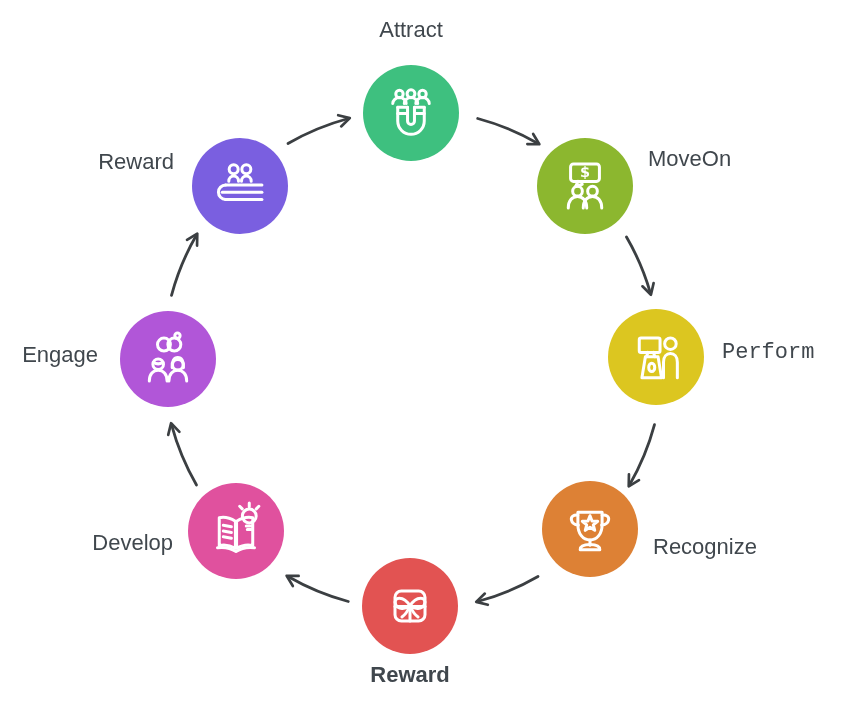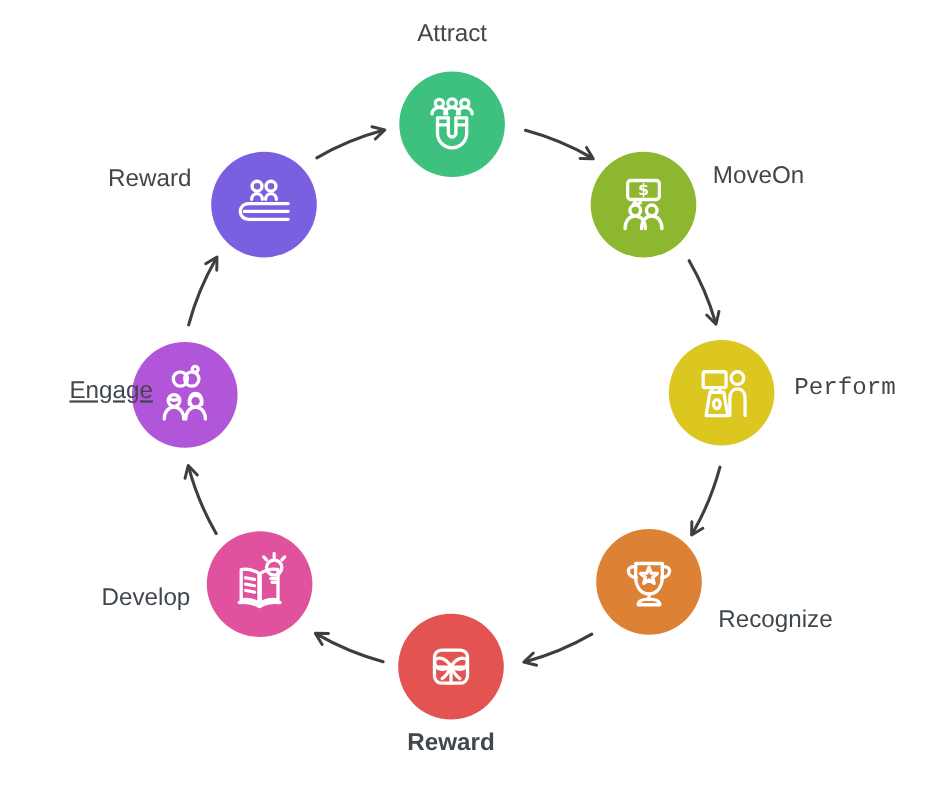--- a/index.html
+++ b/index.html
@@ -20,24 +20,24 @@
   .pos-perform{left:608px;top:309px;}
   .pos-recognize{left:542px;top:481px;}
   .pos-reward{left:362px;top:558px;}
   .pos-develop{left:188px;top:483px;}
   .pos-engage{left:120px;top:311px;}
   .pos-moveon{left:192px;top:138px;}
   
   .lbl-attract{left:411px;top:17px;}
   .lbl-start{left:648px;top:146px;}
   .lbl-perform{left:722px;top:340px;font-family:Liberation Mono, monospace;}
-  .lbl-recognize{left:653px;top:534px;margin-top:16px;}
+  .lbl-recognize{left:653px;top:534px;}
   .lbl-reward{left:410px;top:662px;font-weight:bold;}
   .lbl-develop{right:672px;top:530px;text-align:right;}
-  .lbl-engage{right:706px;top:342px;text-decoration:underline;}
+  .lbl-engage{right:747px;top:342px;}
   .lbl-moveon{right:671px;top:149px;}
 </style>
 </head>
 <body>
 
 <div class="canvas">
 
   <svg class="arrow-layer" viewBox="0 0 845 716" xmlns="http://www.w3.org/2000/svg">
     <defs>
       <marker id="ah" viewBox="0 0 10 10" refX="7.2" refY="5" markerWidth="5.6" markerHeight="5.6" orient="auto">

